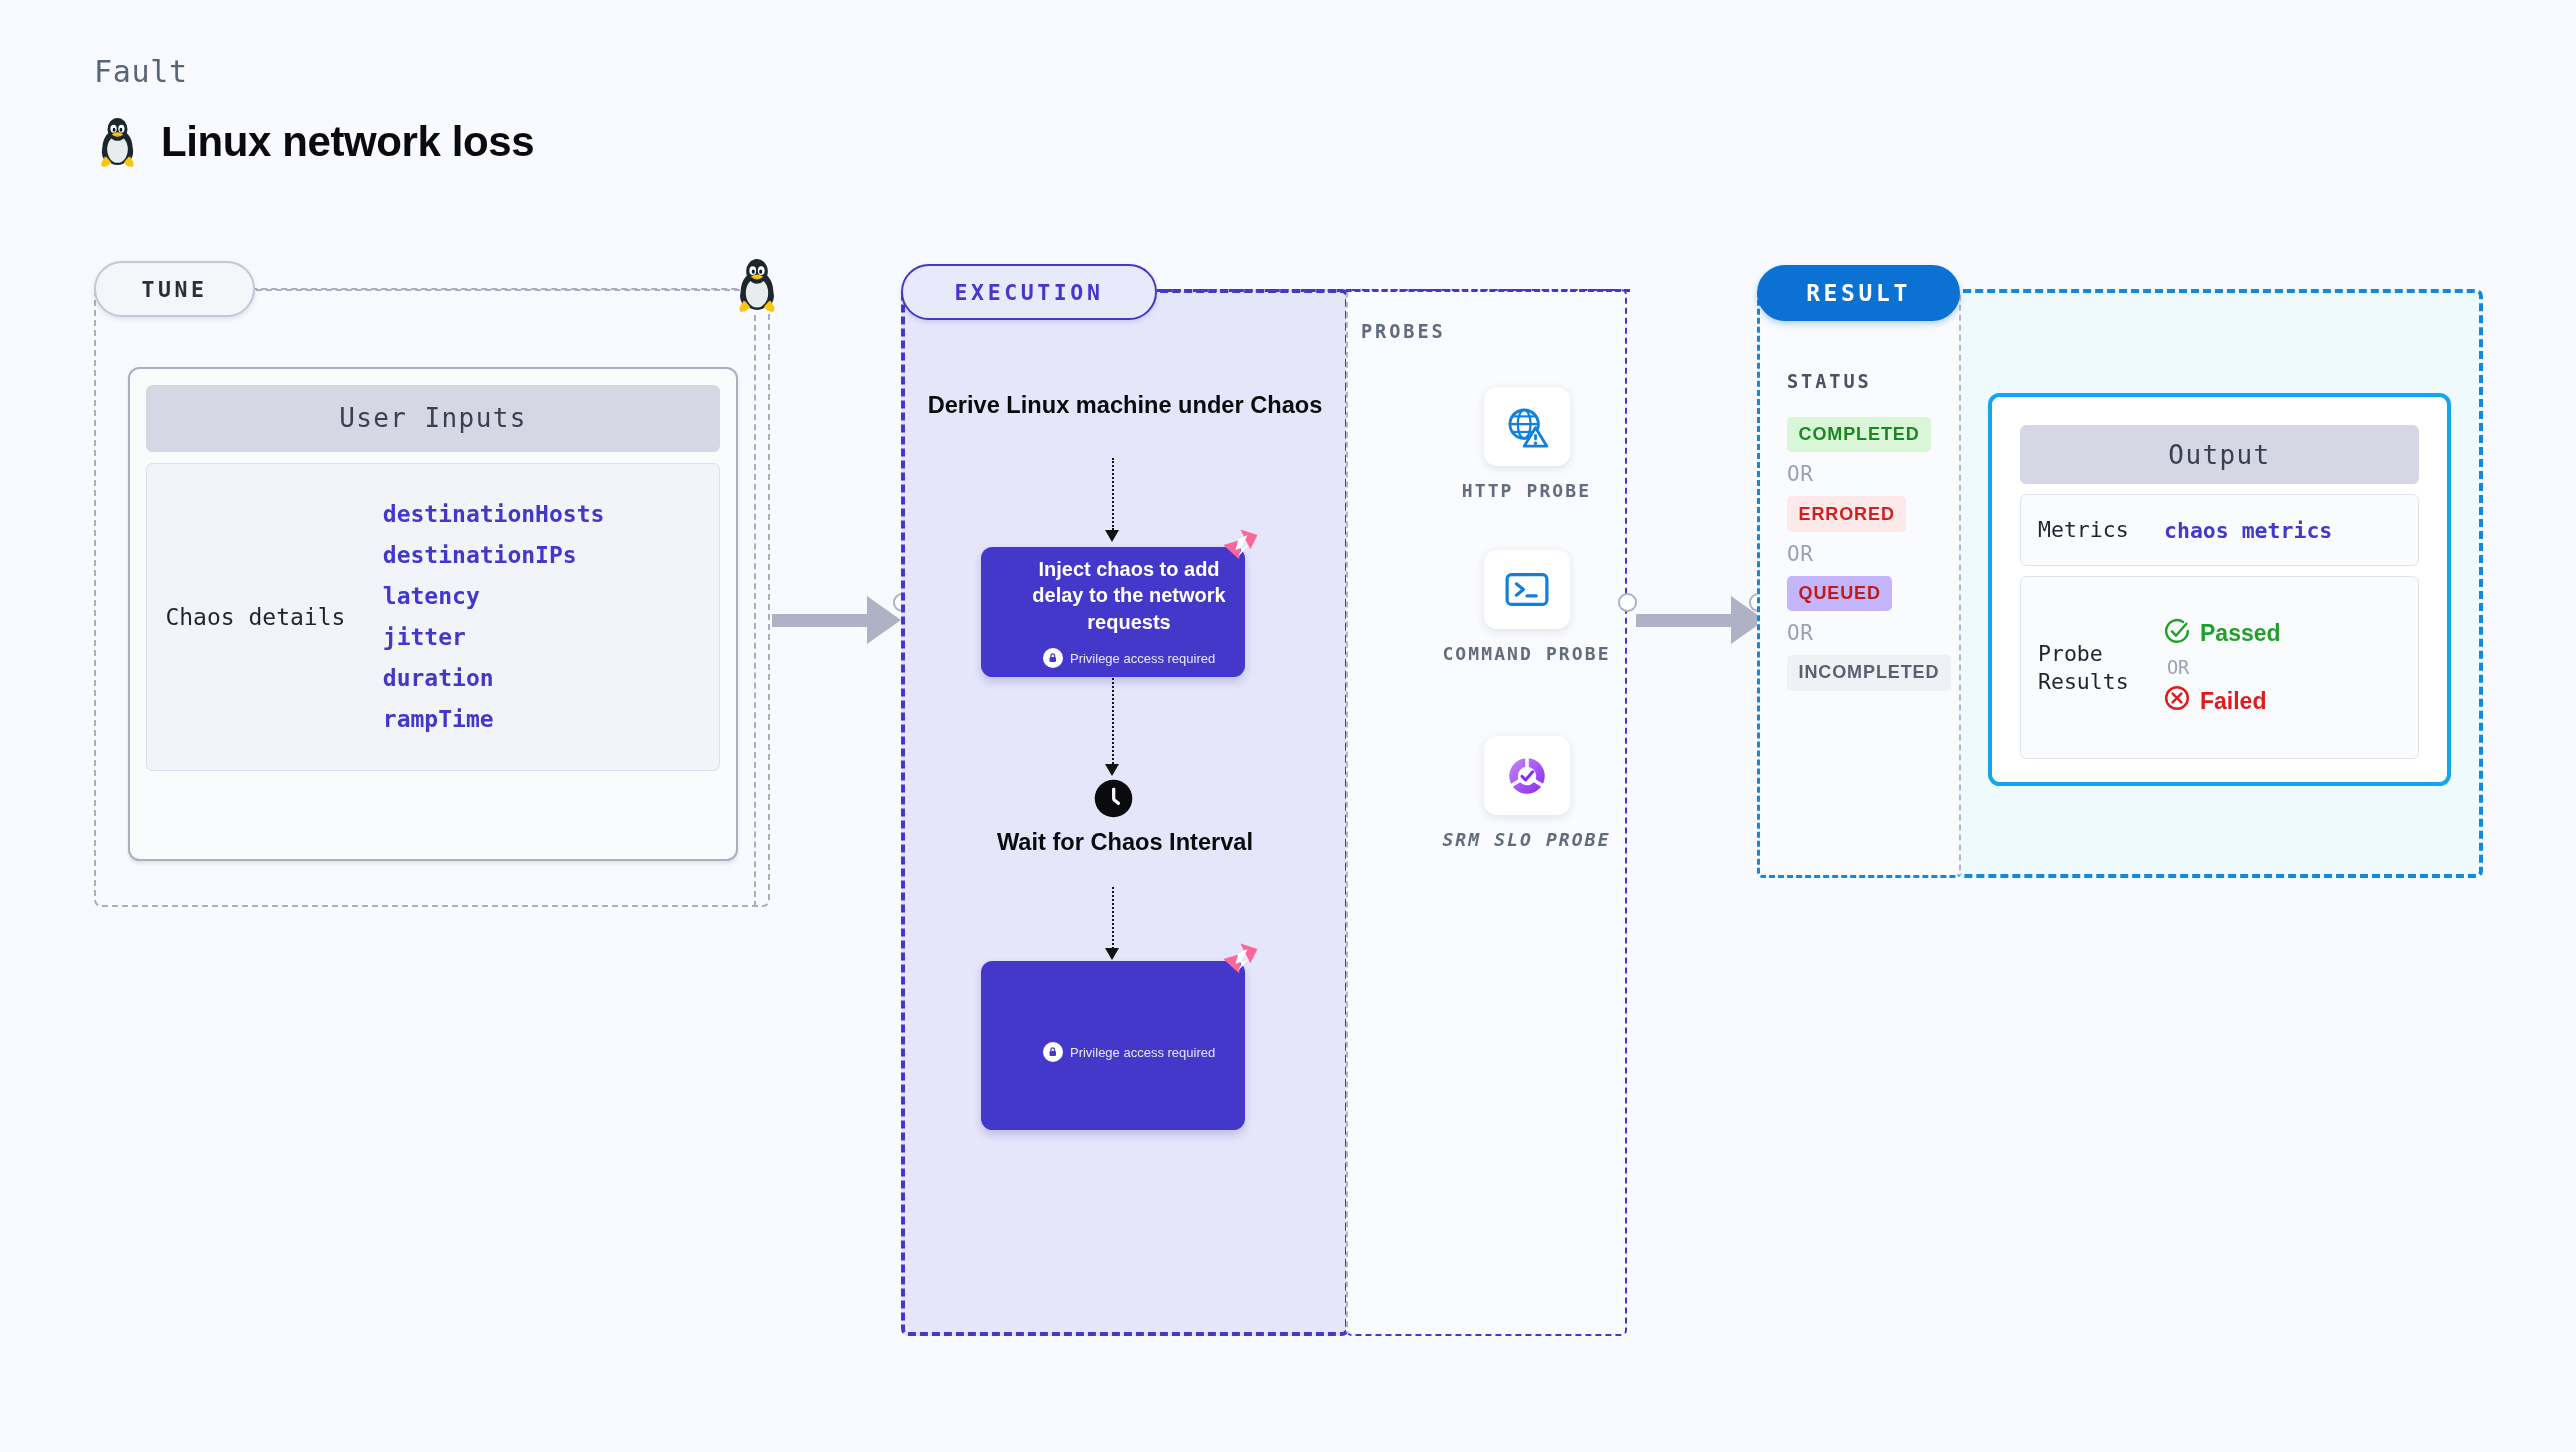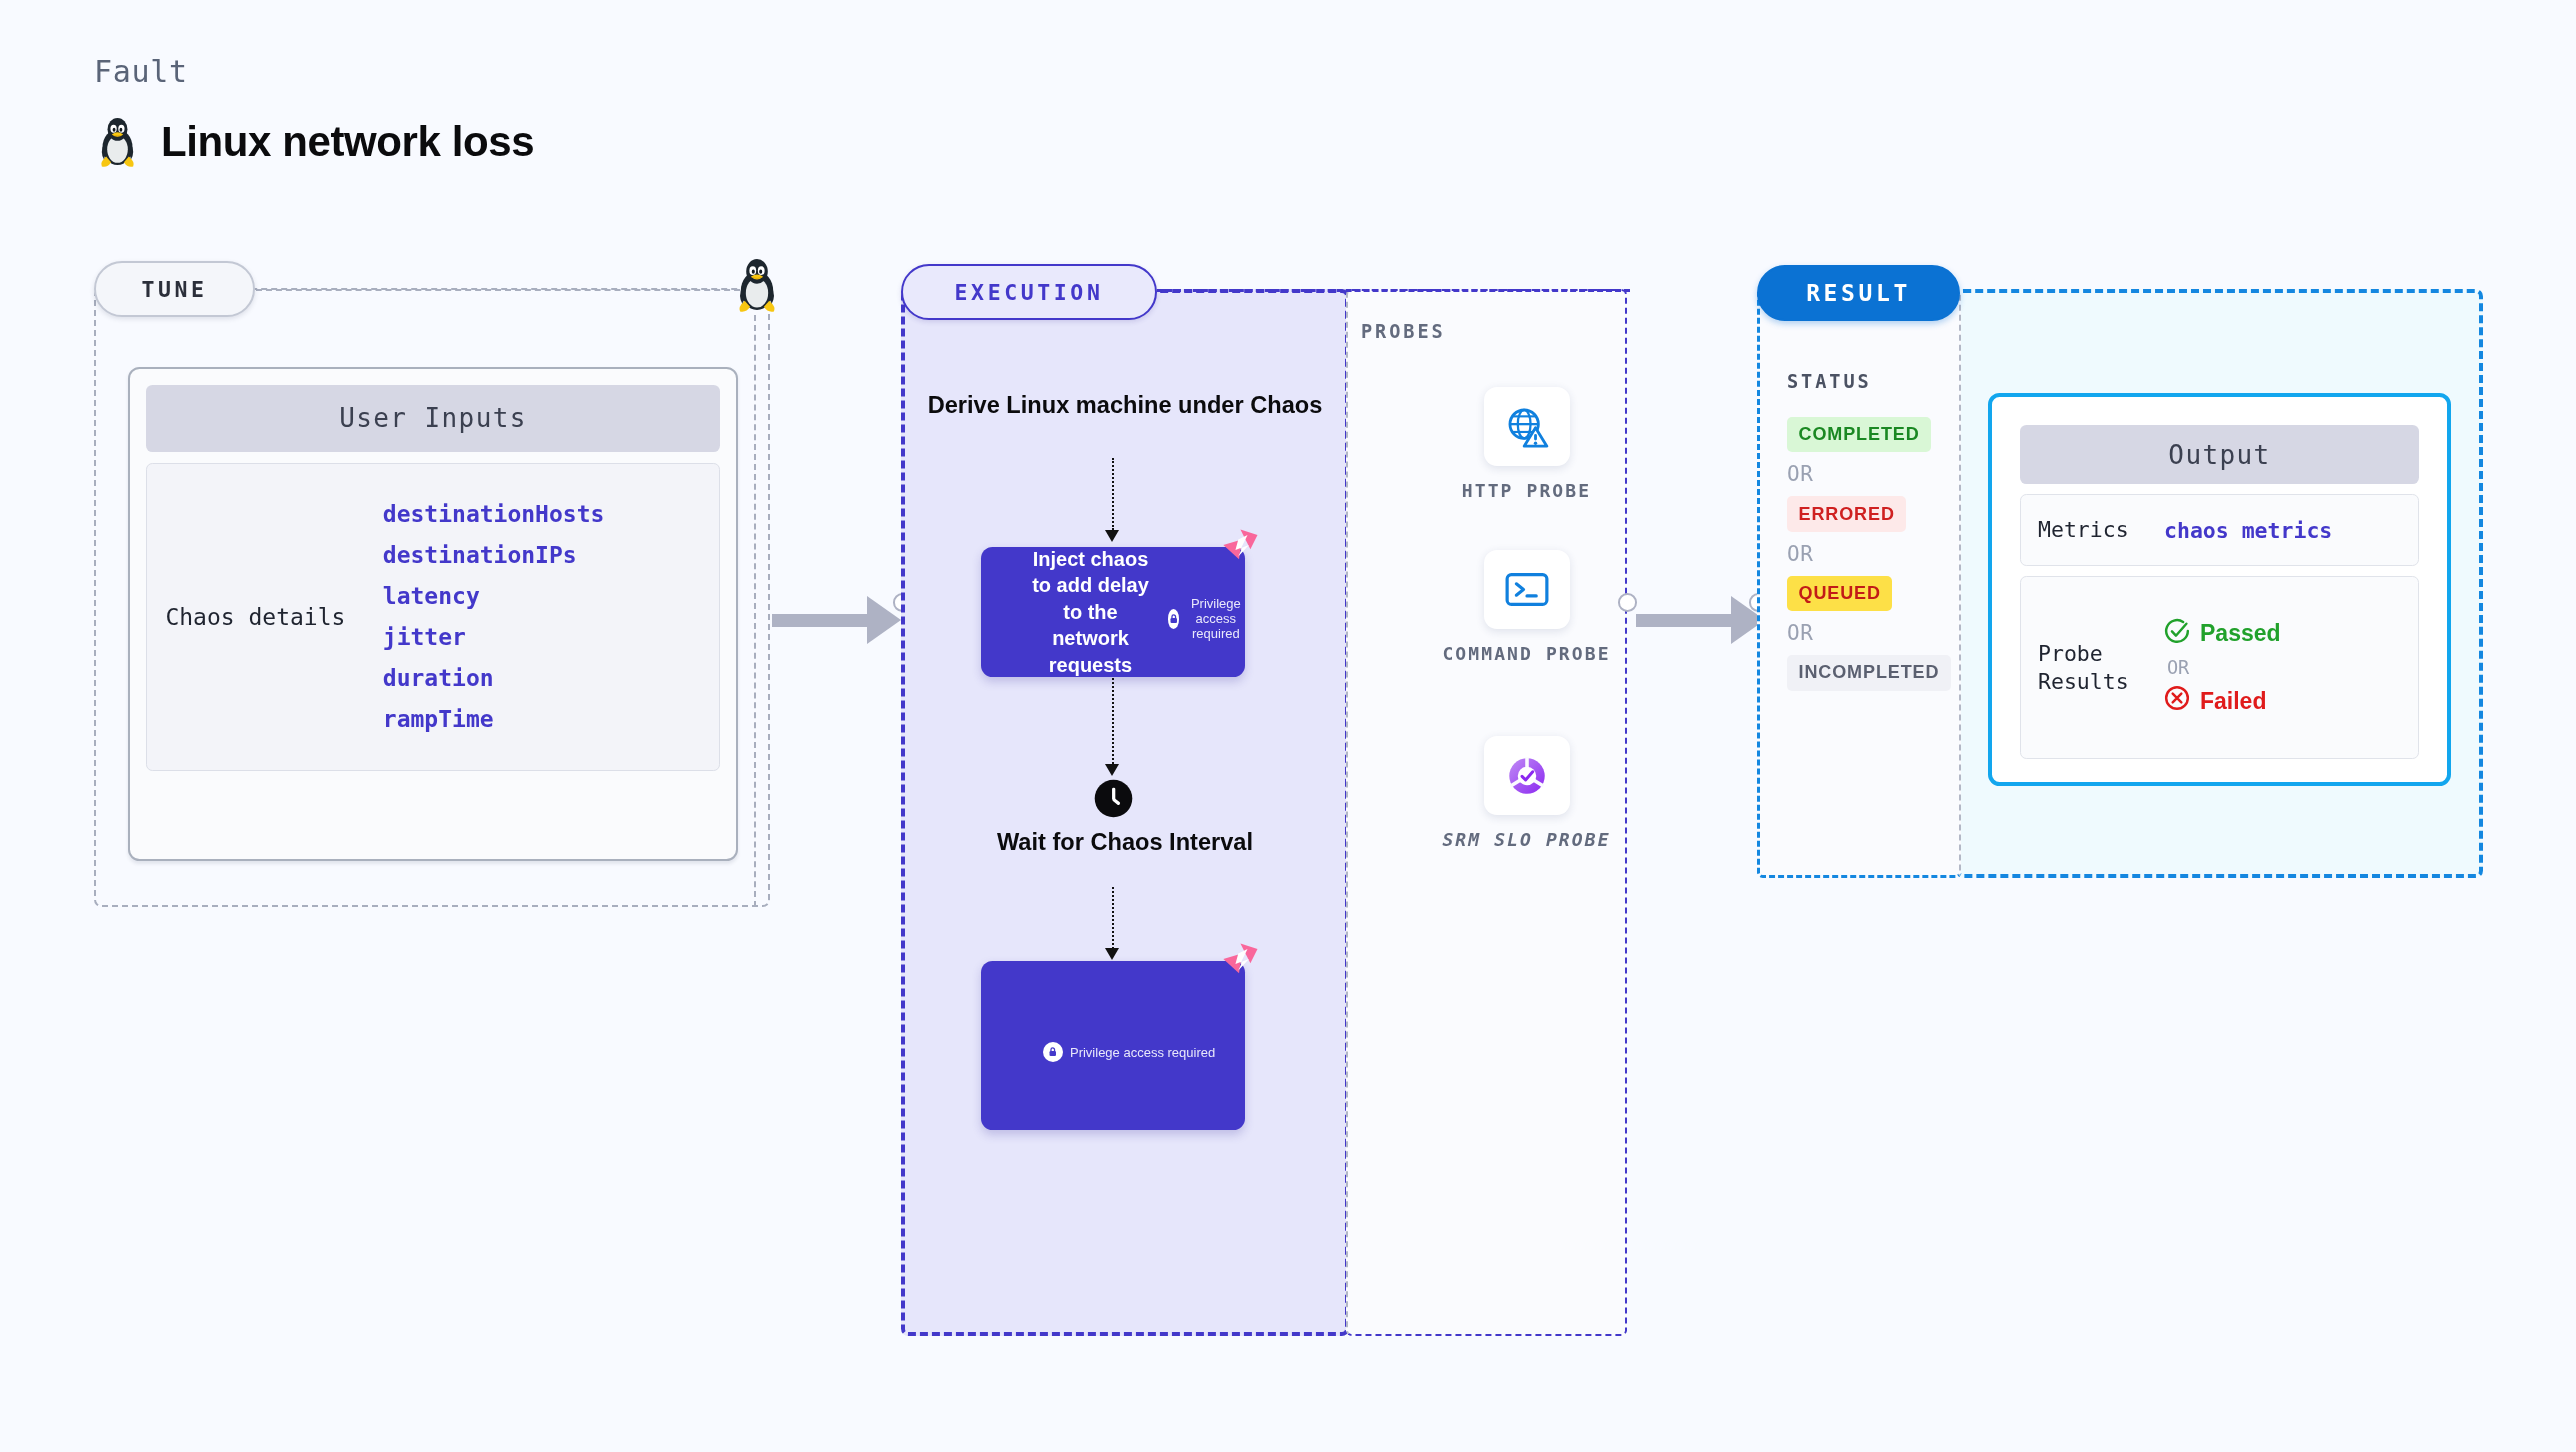--- a/index.html
+++ b/index.html
@@ -200,21 +200,21 @@
   .arrowhead-down {
     width: 0; height: 0;
     border-left: 7.9px solid transparent;
     border-right: 7.9px solid transparent;
     border-top: 12px solid #111;
   }
   .chaos-box {
     background: #4338ca;
     border-radius: 11.5px;
     box-shadow: 0 4.3px 10px rgba(60,50,160,.22);
-    display: flex; flex-direction: row;
+    display: flex; flex-direction: column;
     align-items: center; justify-content: center;
     color: #fff;
     text-align: center;
     box-sizing: border-box;
     padding-left: 32px;
   }
   .chaos-box .cb-title {
     font-size: 20px;
     font-weight: 700;
     line-height: 1.32;
@@ -576,21 +576,21 @@
 <div class="abs" id="result-status-panel"></div>
 <div class="abs pill" id="result-pill">RESULT</div>
 
 <div class="abs" id="status-title">STATUS</div>
 
 <div class="abs" id="status-stack">
   <div><span class="status-badge" id="sb0" style="color: rgb(26, 136, 34); background: rgb(217, 247, 214);">COMPLETED</span></div>
   <div class="status-or">OR</div>
   <div><span class="status-badge" id="sb1" style="color: rgb(207, 32, 32); background: rgb(253, 233, 233);">ERRORED</span></div>
   <div class="status-or">OR</div>
-  <div><span class="status-badge" id="sb2" style="color: rgb(194, 27, 23); background: #fde047;">QUEUED</span></div>
+  <div><span class="status-badge" id="sb2" style="color: rgb(194, 27, 23); background: #c4b5fd;">QUEUED</span></div>
   <div class="status-or">OR</div>
   <div><span class="status-badge" id="sb3" style="color: rgb(91, 96, 112); background: rgb(240, 241, 246);">INCOMPLETED</span></div>
 </div>
 
 <div class="abs" id="output-card">
   <div id="output-header">Output</div>
 
   <div class="out-row" id="out-metrics">
     <div class="olabel">Metrics</div>
     <div class="ovals">chaos metrics</div>

